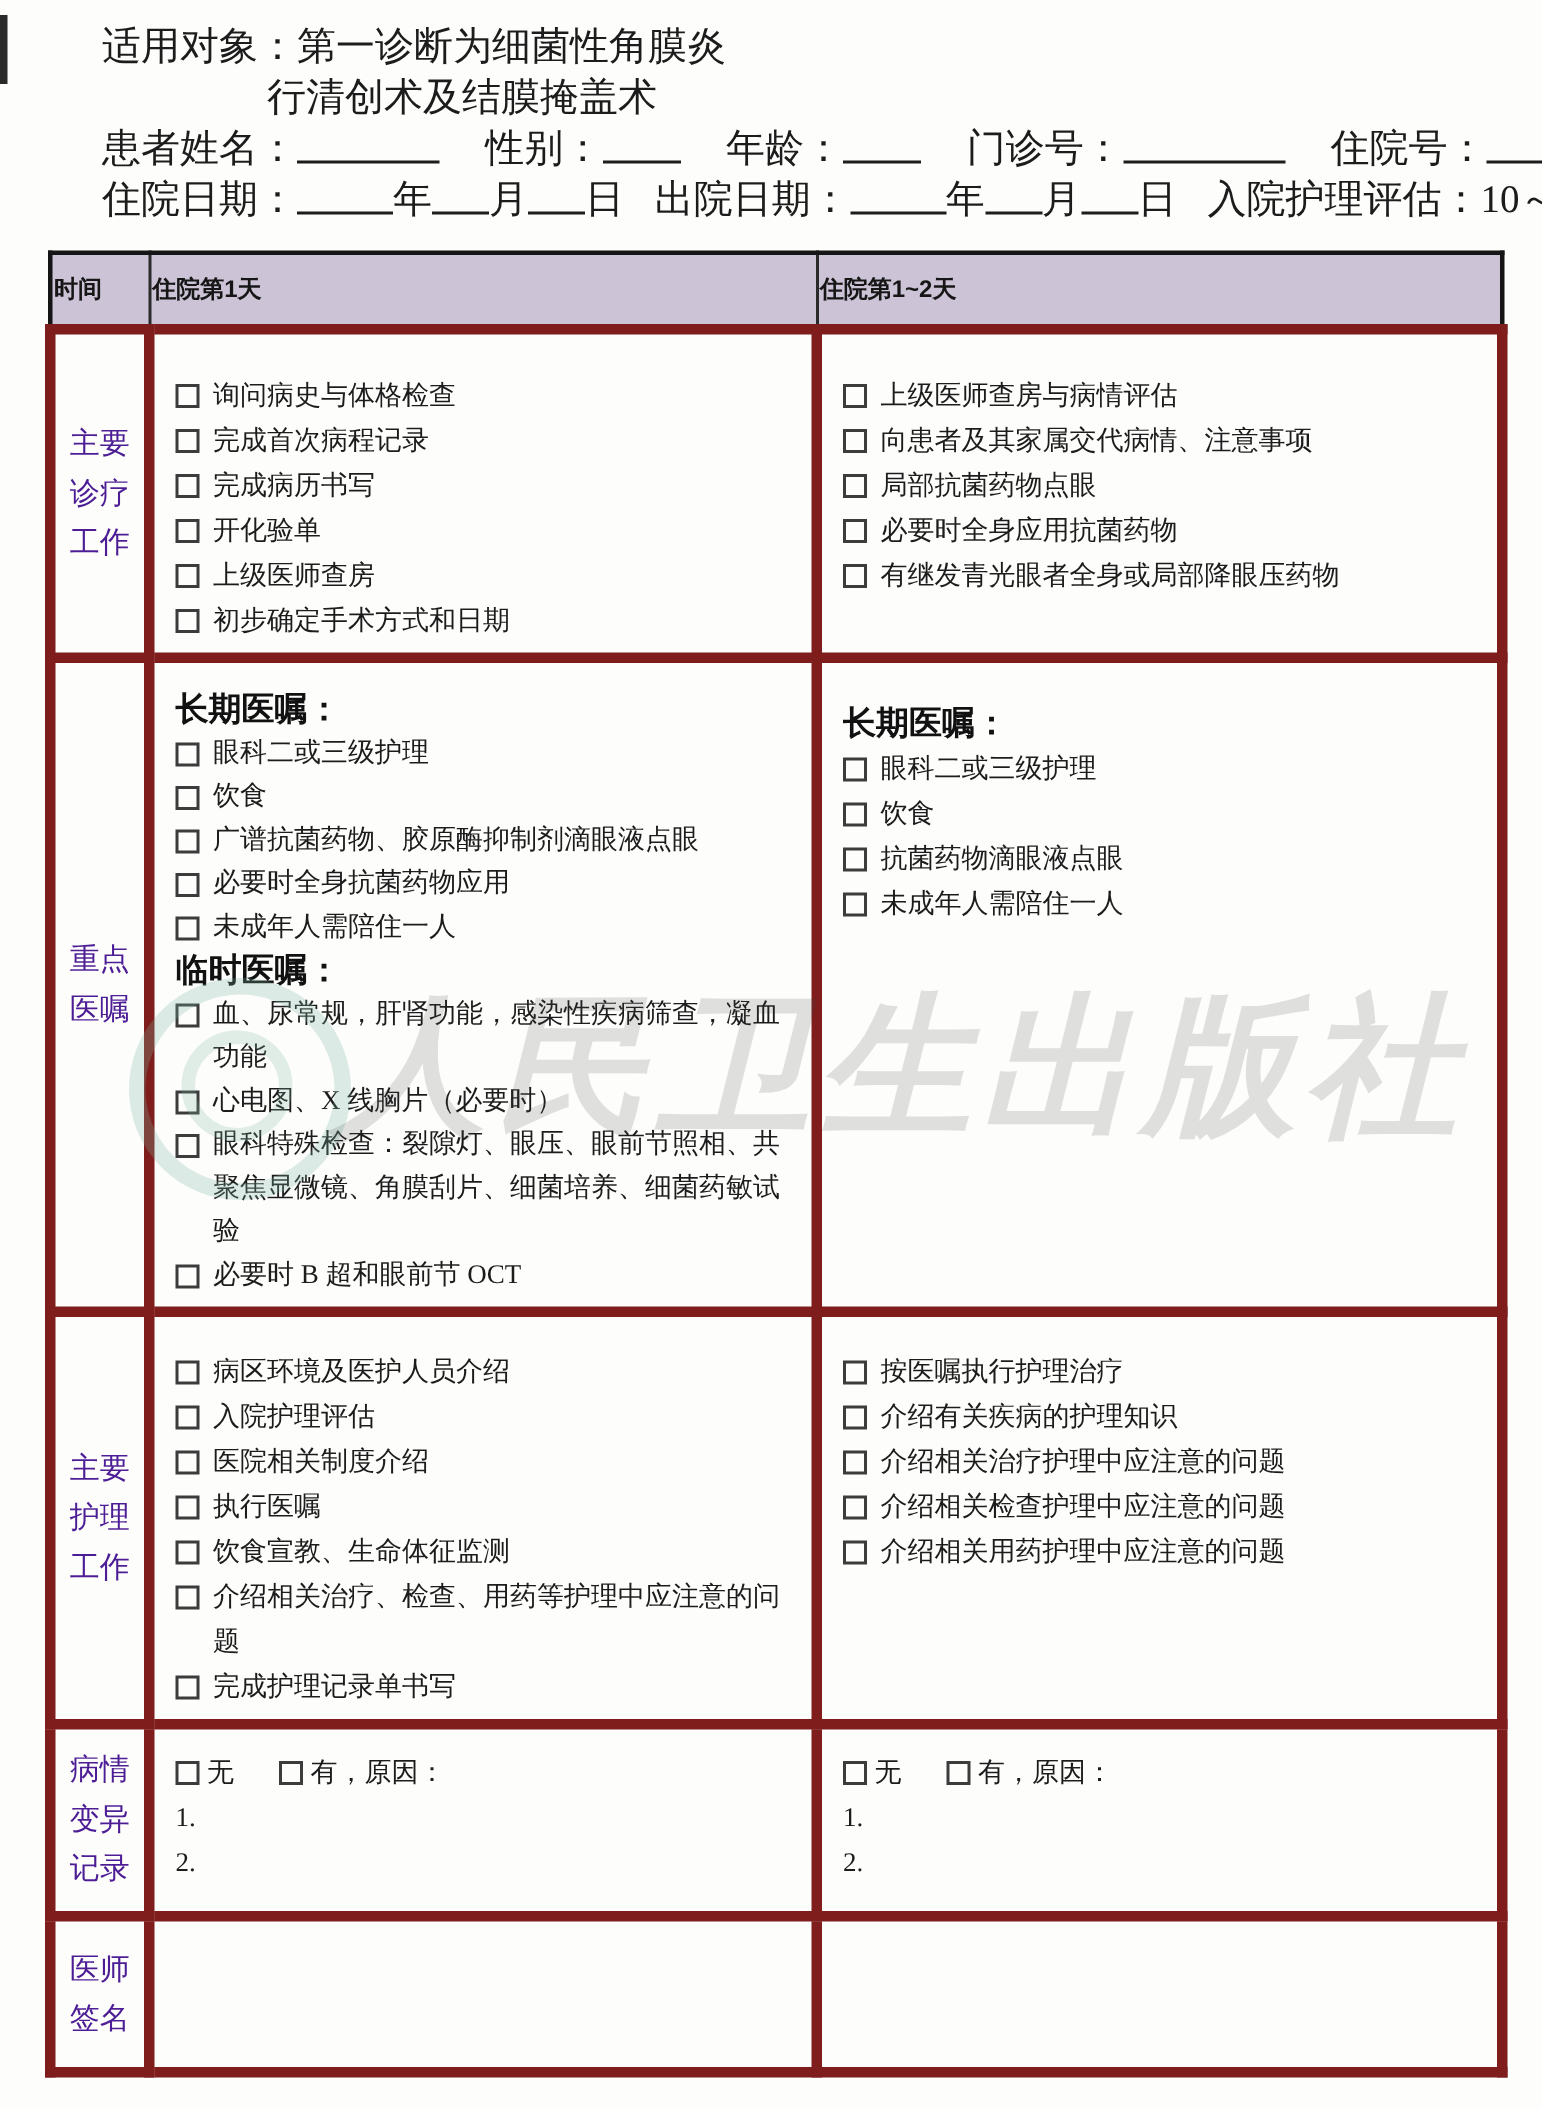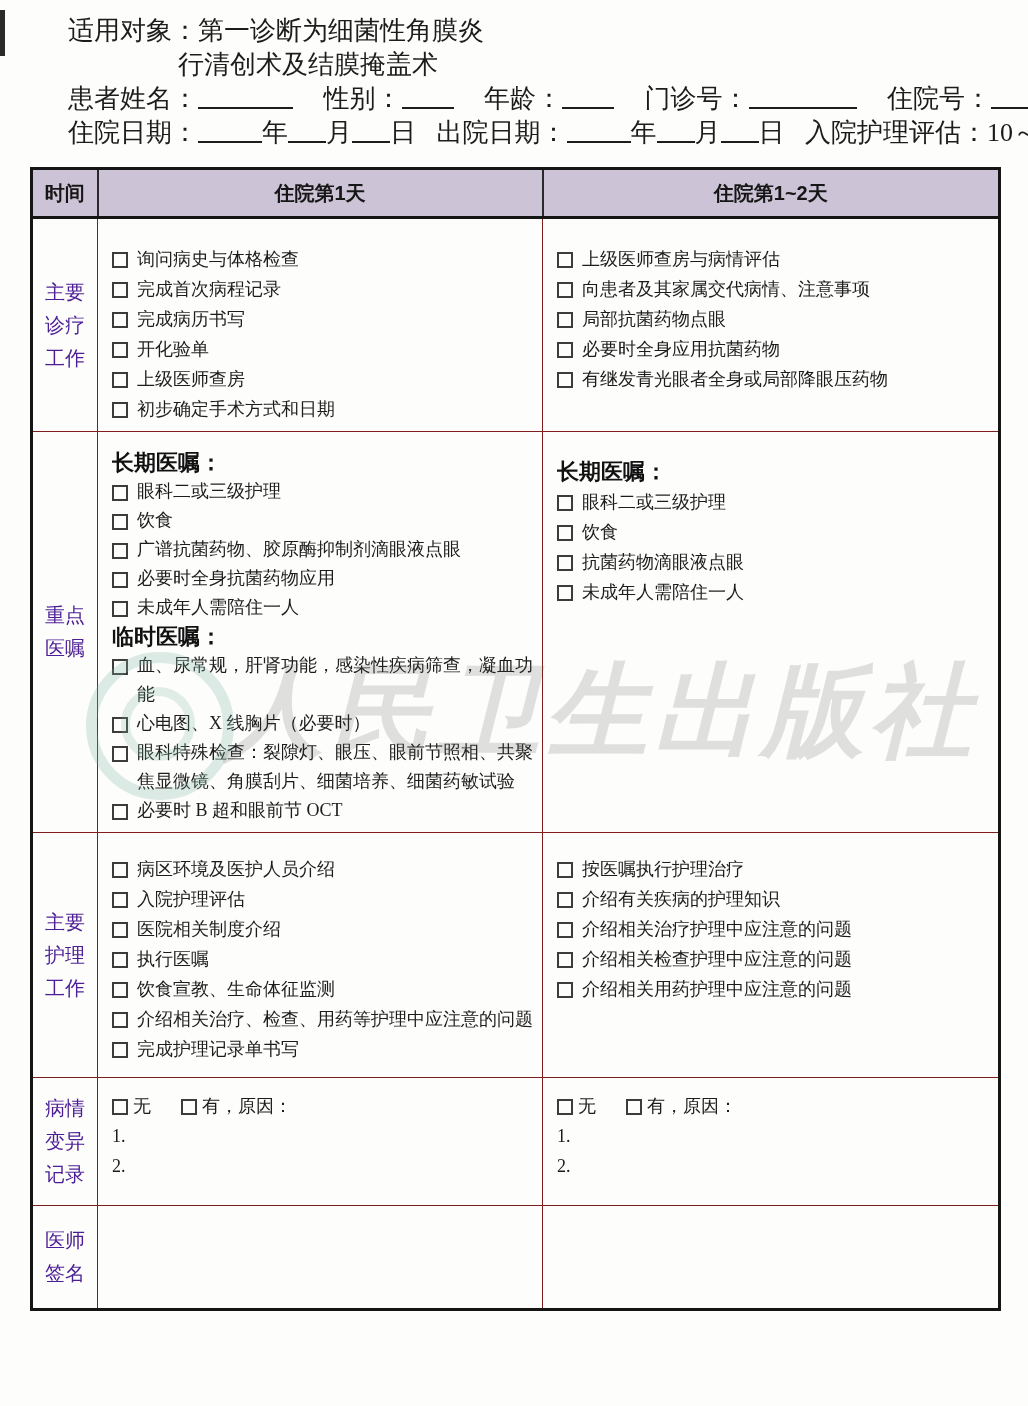--- a/index.html
+++ b/index.html
@@ -20,25 +20,25 @@
 
   
   table.cp{
     position:absolute;left:30px;top:167px;width:968px;
     border-collapse:collapse;table-layout:fixed;
     border:3px solid #151515;
   }
   col.c1{width:66px}col.c2{width:445px}col.c3{width:457px}
   th{
     background:#ccc4d6;
-    font-family:"Liberation Sans",sans-serif;font-weight:700;font-size:20px;color:#161616;
+    font-family:"Liberation Sans",sans-serif;font-weight:700;font-size:16px;color:#161616;
     border:2px solid #2a2a2a;border-bottom:3px solid #151515;
-    height:44px;text-align:center;vertical-align:middle;
-  }
-  td{border:1px solid #7f1d1d;vertical-align:top;}
+    height:44px;text-align:left;vertical-align:middle;
+  }
+  td{border:7px solid #7f1d1d;vertical-align:top;}
   td.label-cell{
     vertical-align:middle;text-align:center;font-size:20px;line-height:33px;color:#4c1d95;
   }
   .cell{padding:24px 6px 6px 13px;font-size:18px;line-height:30px;}
   .cell.tight{padding-top:15px;line-height:29px;}
   .item{display:flex;align-items:flex-start;}
   .cb{
     width:12px;height:12px;border:2px solid #3c3c3c;background:transparent;
     margin:8px 9px 0 0;flex:none;
   }

